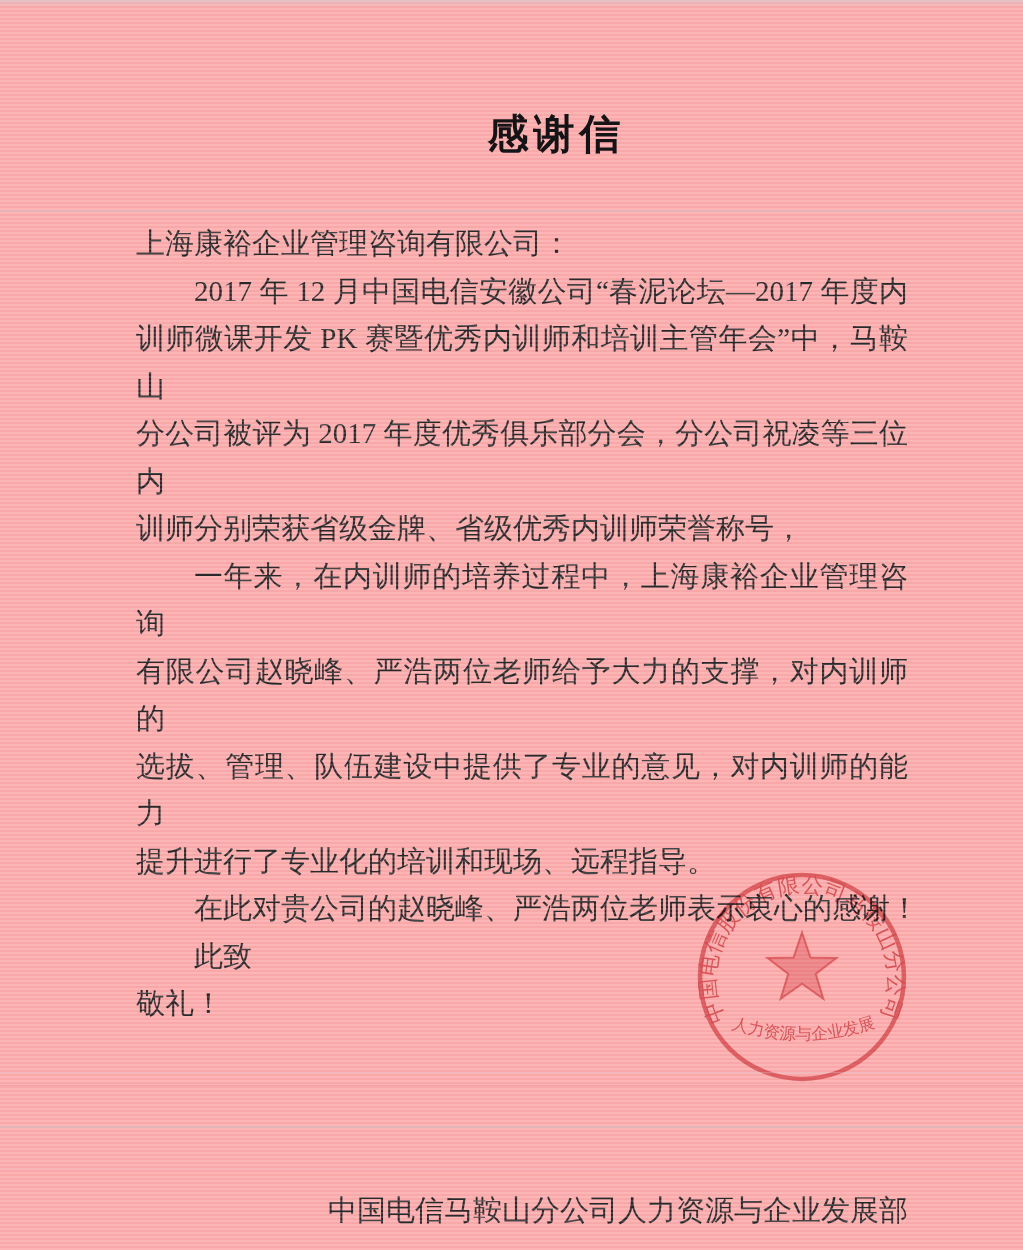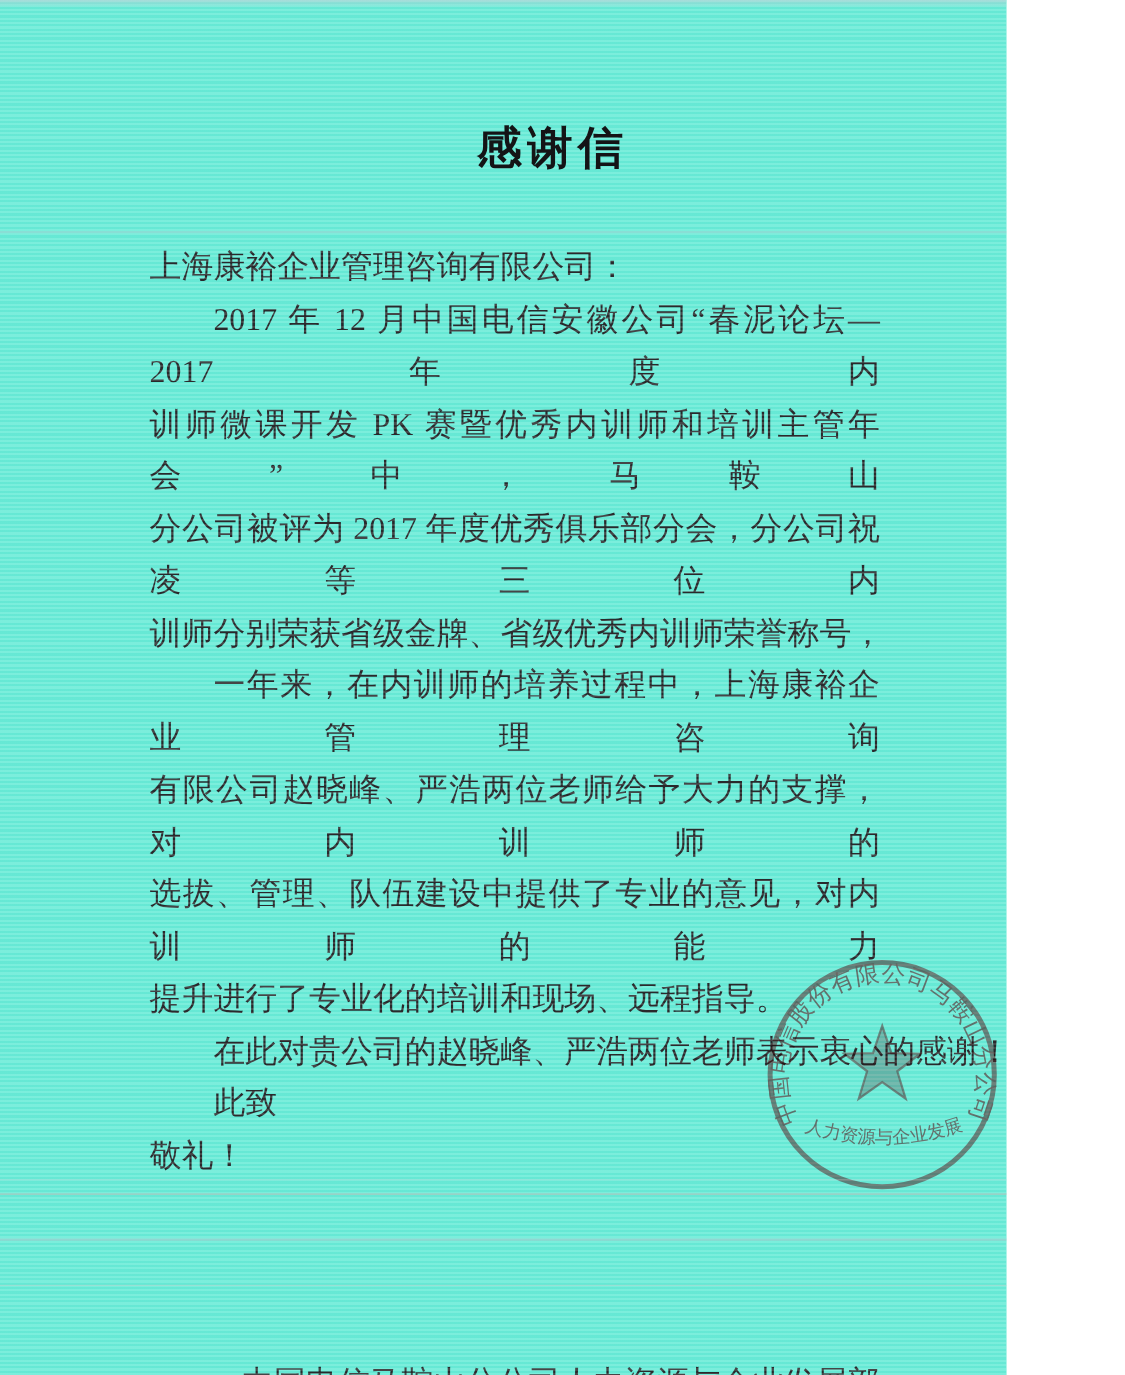--- a/index.html
+++ b/index.html
@@ -1,19 +1,19 @@
 <!DOCTYPE html>
 <html><head>
 <meta charset="utf-8">
 <style>
   html,body{margin:0;padding:0;}
   .page{
     position:relative;
-    width:915px;height:1250px;
-    background:#5eead4;
+    width:1023px;height:1250px;
+    background:#fca5a5;
     overflow:hidden;
     font-family:"Liberation Serif","DejaVu Serif",serif;
     color:#1c1c1e;
   }
   
   .page::before{
     content:"";position:absolute;inset:0;pointer-events:none;
     background:
       linear-gradient(180deg, rgba(205,205,215,.55) 0px, rgba(205,205,215,0) 7px),
       repeating-linear-gradient(180deg, rgba(255,255,255,.18) 0 2px, rgba(210,210,222,.07) 2px 4px);

